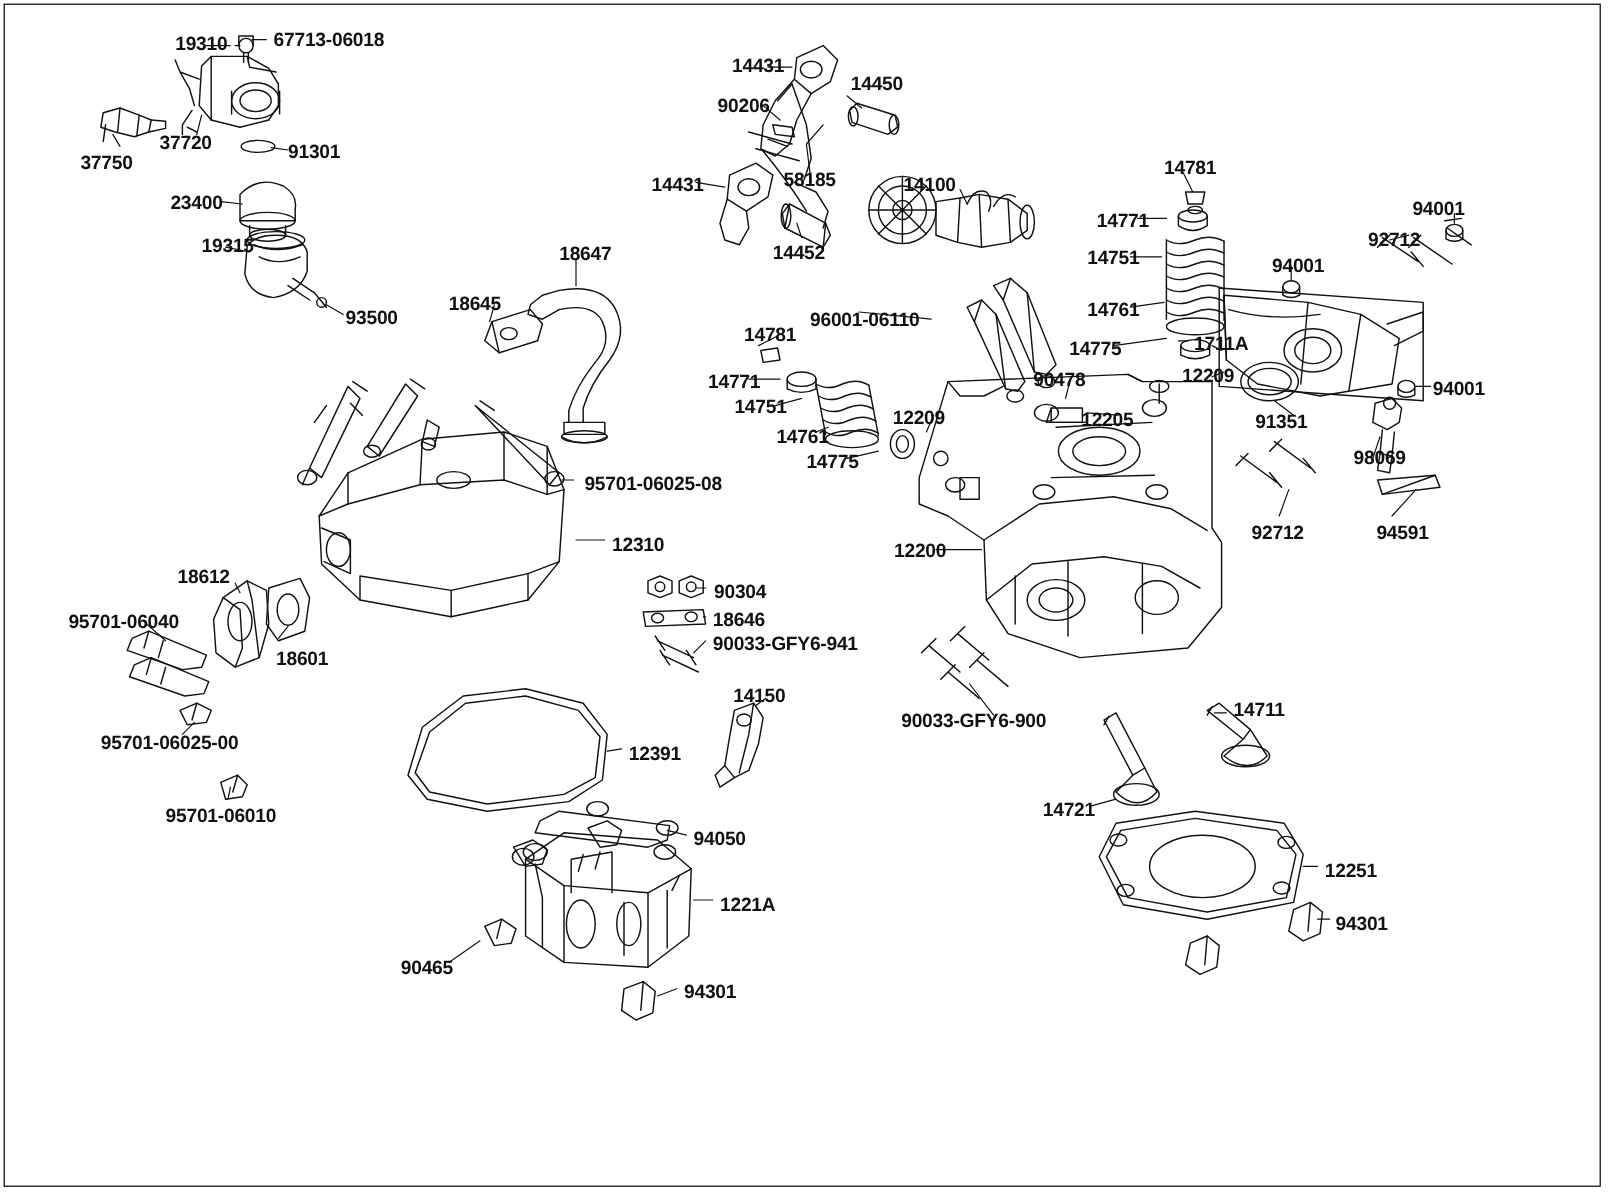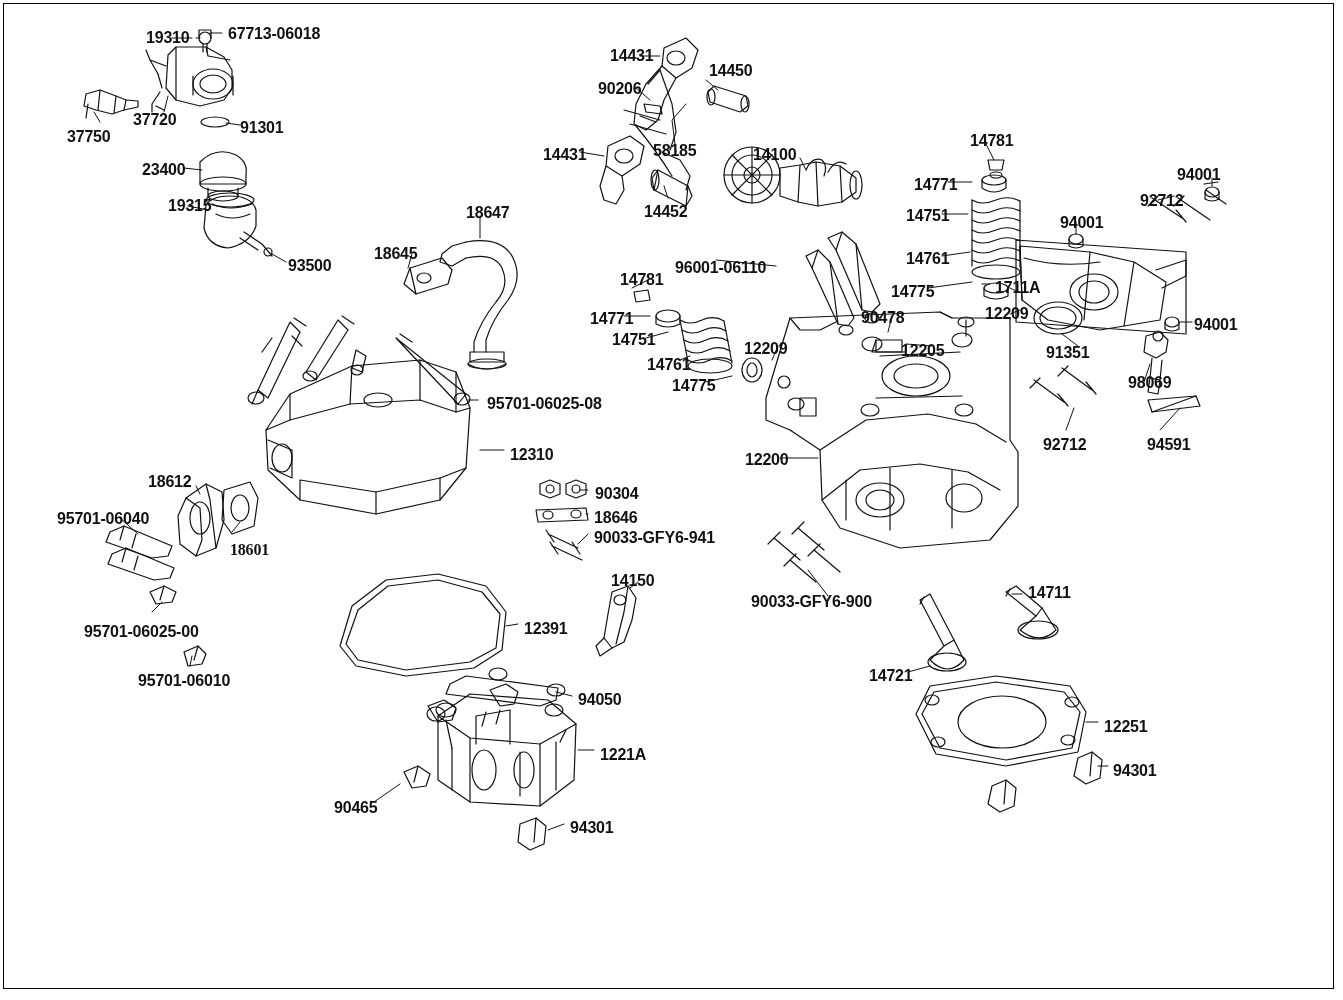--- a/index.html
+++ b/index.html
@@ -518,23 +518,23 @@
   <div class="label" style="left:487px;top:396px;text-align:right;">95701-06025-08</div>
   <div class="label" style="left:1043px;top:437px;">92712</div>
   <div class="label" style="left:1147px;top:437px;">94591</div>
   <div class="label" style="left:510px;top:447px;">12310</div>
   <div class="label" style="left:745px;top:452px;">12200</div>
   <div class="label" style="left:148px;top:474px;">18612</div>
   <div class="label" style="left:595px;top:486px;">90304</div>
   <div class="label" style="left:57px;top:511px;">95701-06040</div>
   <div class="label" style="left:594px;top:510px;">18646</div>
   <div class="label" style="left:594px;top:530px;">90033-GFY6-941</div>
-  <div class="label" style="left:230px;top:542px;font-family:Liberation Serif, serif;">18601</div>
+  <div class="label" style="left:230px;top:542px;">18601</div>
   <div class="label" style="left:611px;top:573px;">14150</div>
-  <div class="label" style="left:84px;top:612px;margin-top:12px;">95701-06025-00</div>
+  <div class="label" style="left:84px;top:612px;">95701-06025-00</div>
   <div class="label" style="left:524px;top:621px;">12391</div>
   <div class="label" style="left:1028px;top:585px;">14711</div>
   <div class="label" style="left:751px;top:594px;">90033-GFY6-900</div>
   <div class="label" style="left:138px;top:673px;">95701-06010</div>
   <div class="label" style="left:869px;top:668px;">14721</div>
   <div class="label" style="left:578px;top:692px;">94050</div>
   <div class="label" style="left:1104px;top:719px;">12251</div>
   <div class="label" style="left:600px;top:747px;">1221A</div>
   <div class="label" style="left:1113px;top:763px;">94301</div>
   <div class="label" style="left:334px;top:800px;">90465</div>

